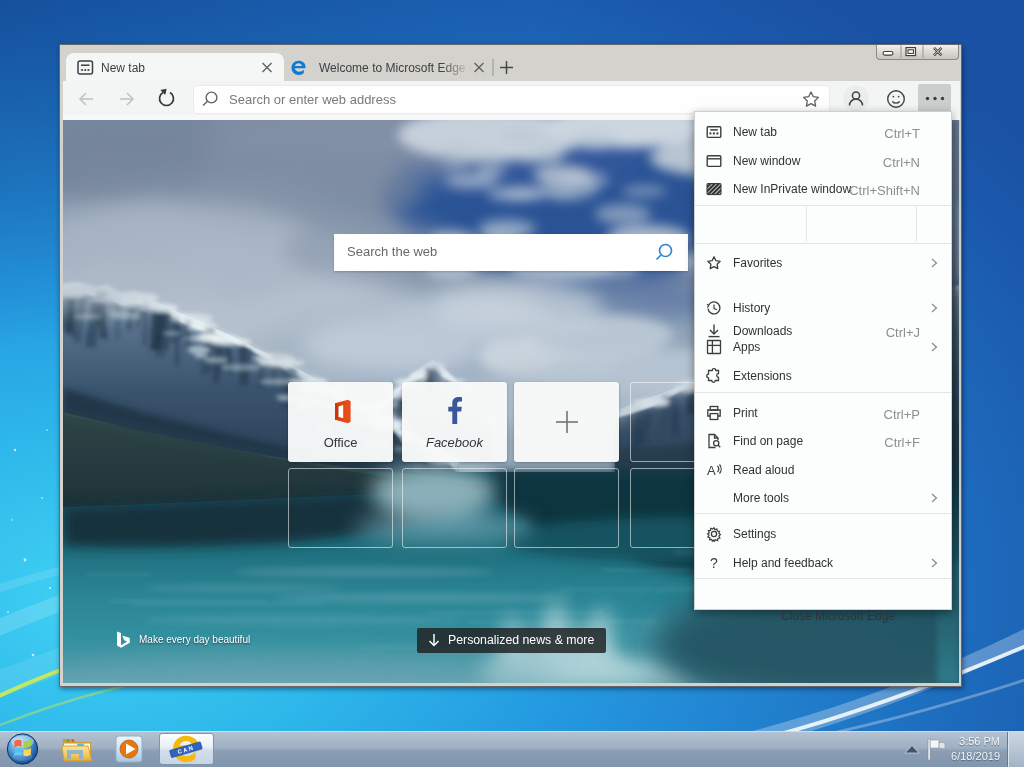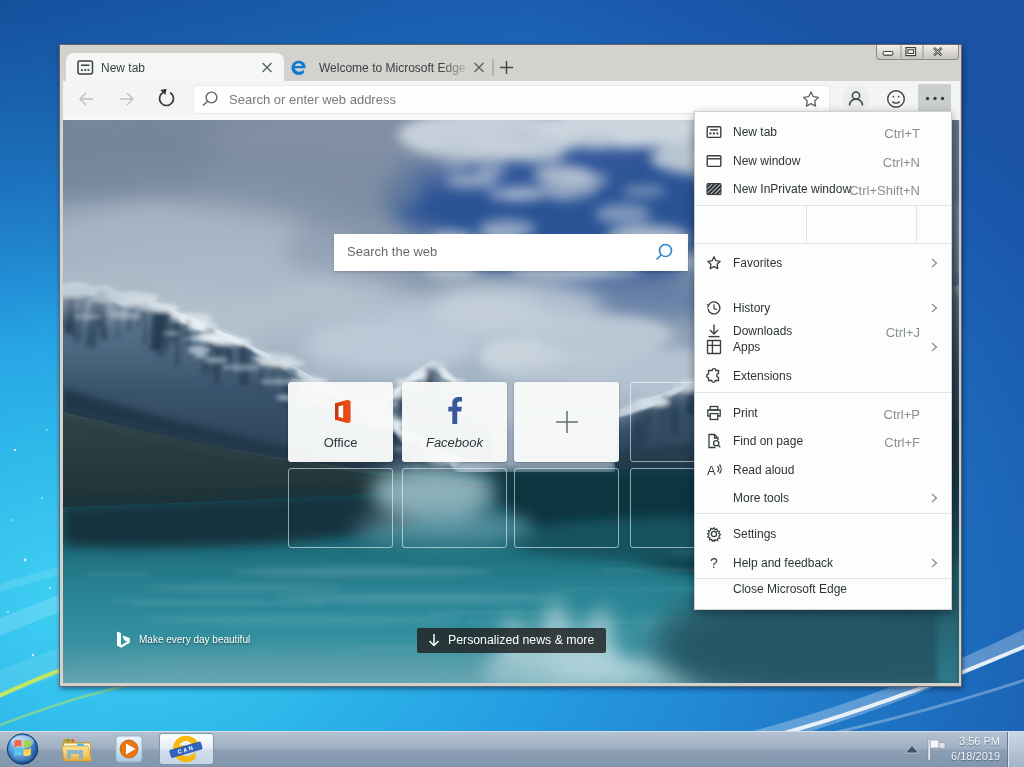--- a/index.html
+++ b/index.html
@@ -846,17 +846,17 @@
     <div class="mrow" style="top:437px;">
       <svg class="ic" viewBox="0 0 16 16">
           <text x="4" y="13" font-size="14" fill="#3a3e40" font-family="Liberation Sans, sans-serif">?</text>
         </svg>
       <span class="lb">Help and feedback</span>
       <svg class="ch" viewBox="0 0 10 10">
           <polyline points="3,1 7.5,5 3,9" fill="none" stroke="#8b8f91" stroke-width="1.3"></polyline>
         </svg>
     </div>
     <div class="msep" style="top:465.5px;"></div>
-    <div class="mrow" style="top:463px;">
+    <div class="mrow" style="top:490px;margin-left:48px;">
       <span class="lb">Close Microsoft Edge</span>
     </div>
   </div>
 </div>
 
 </body></html>

